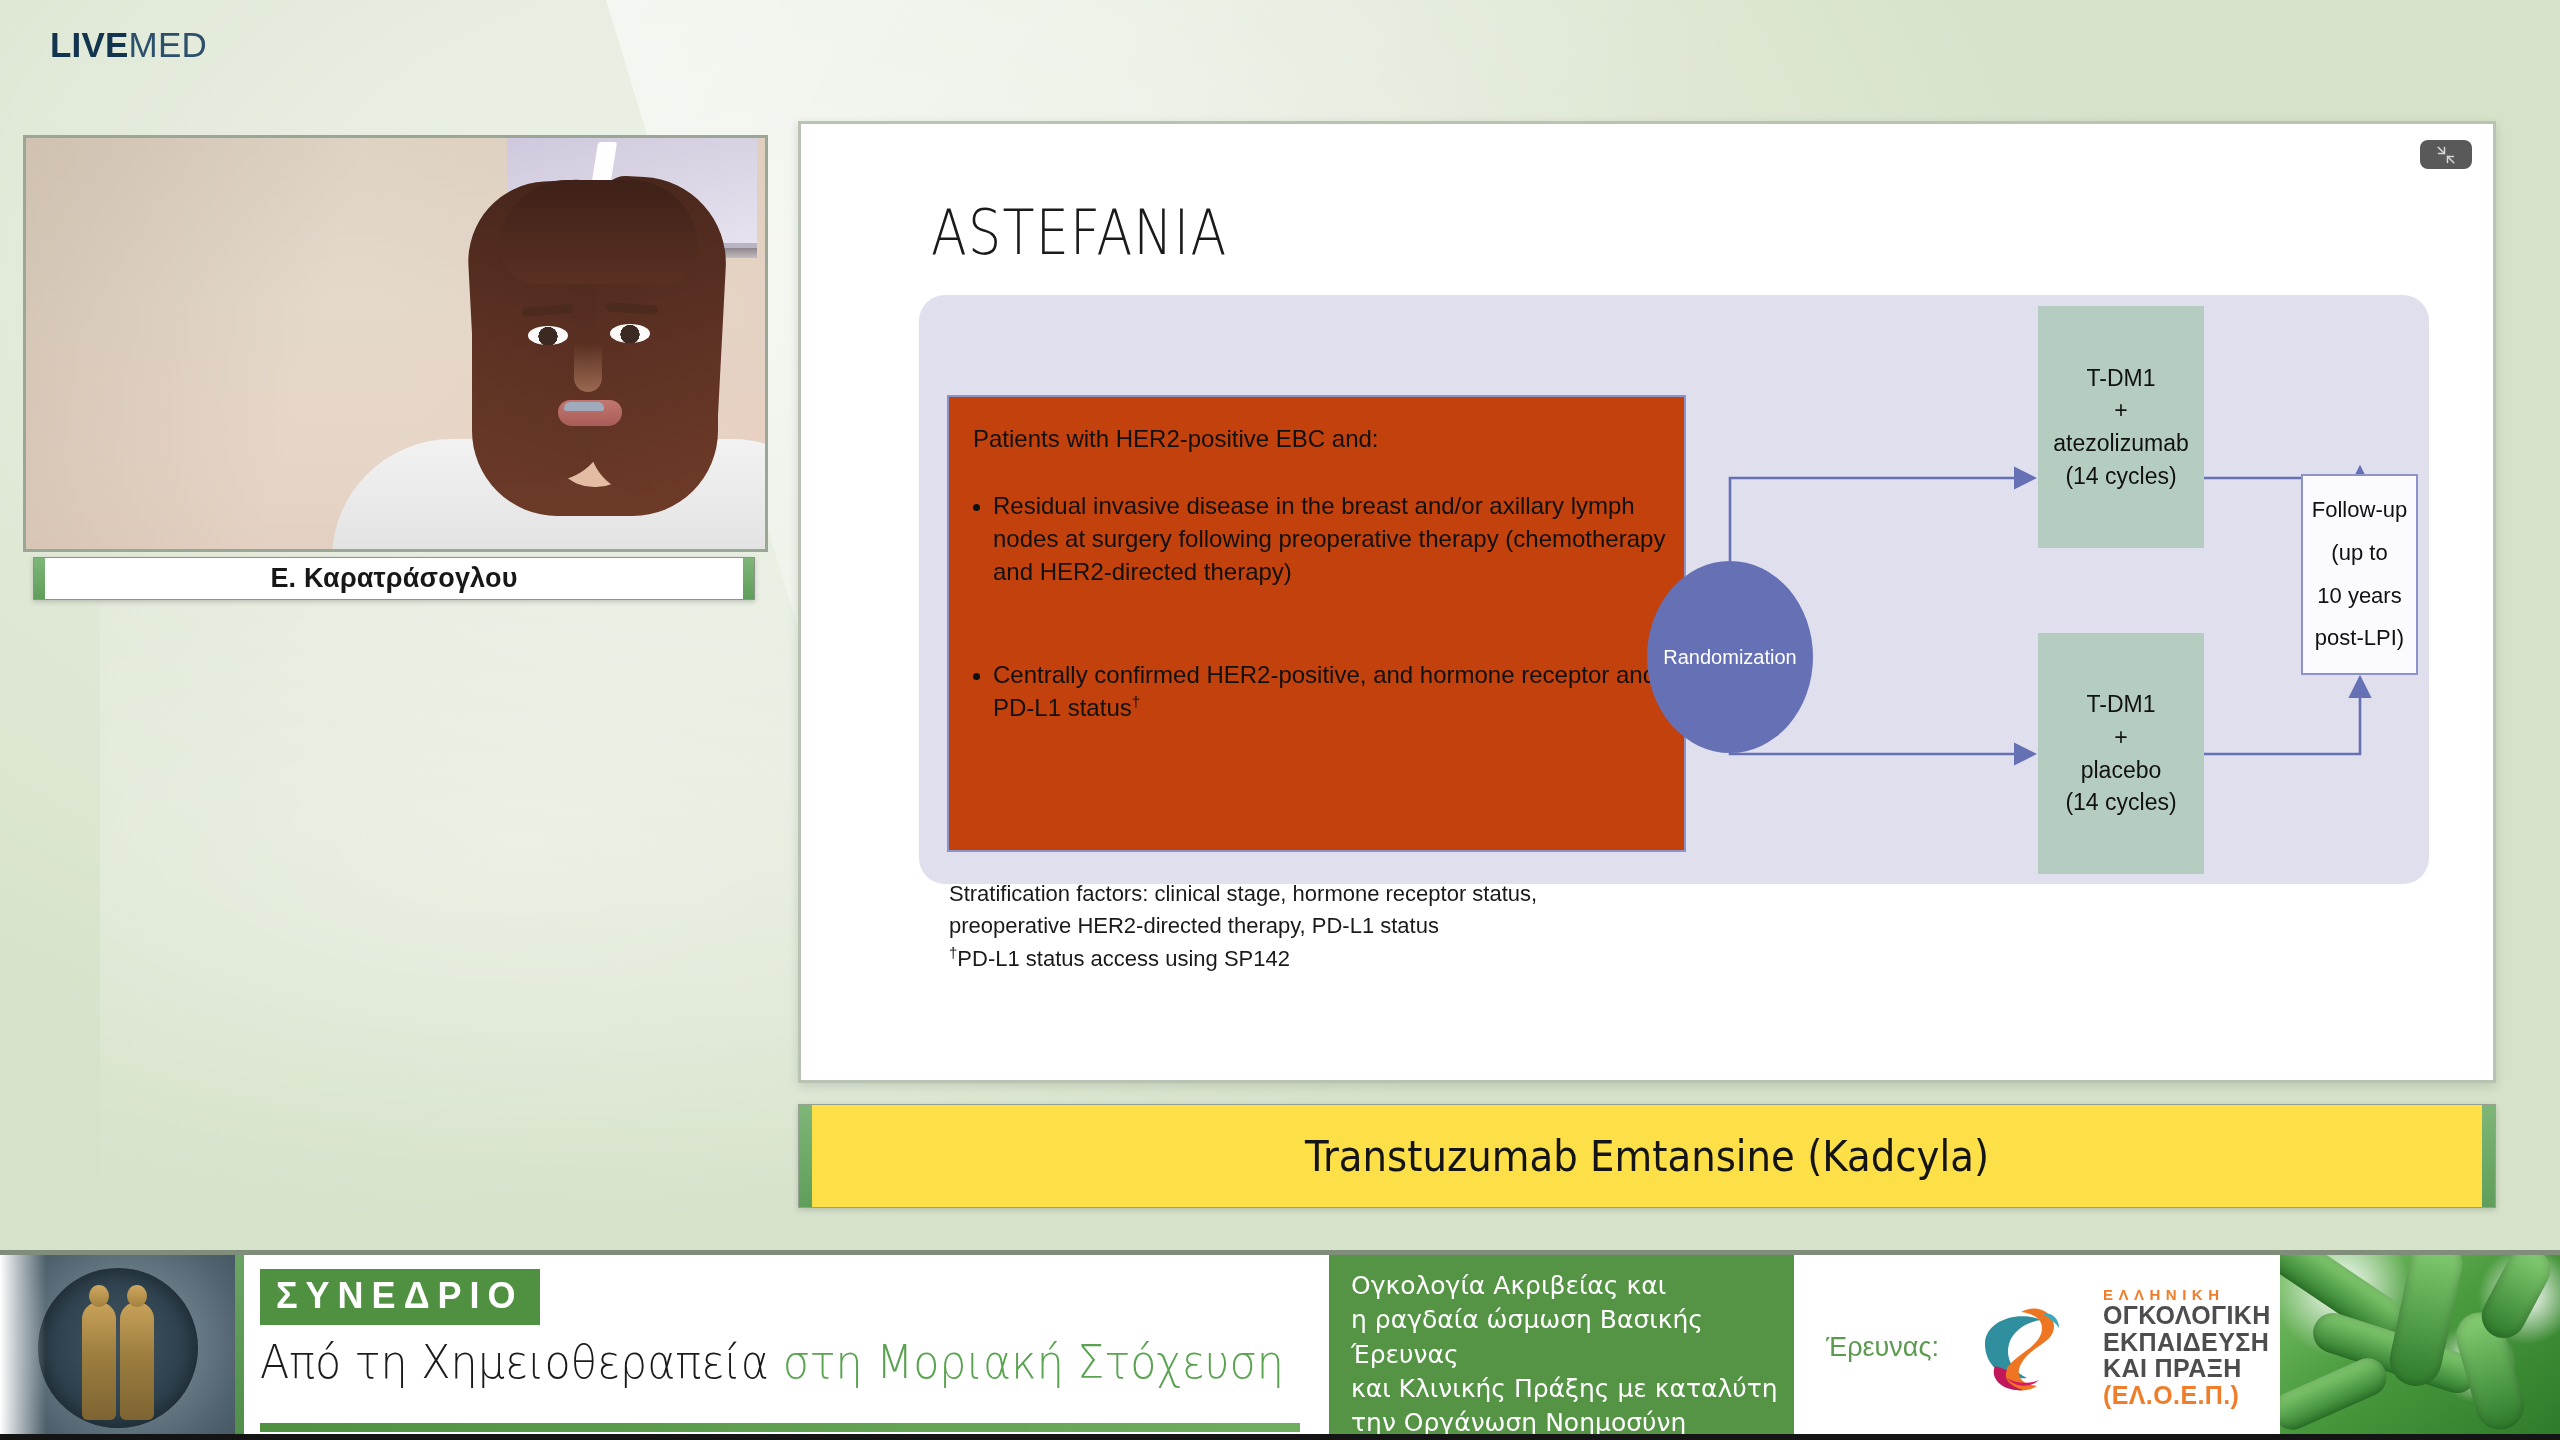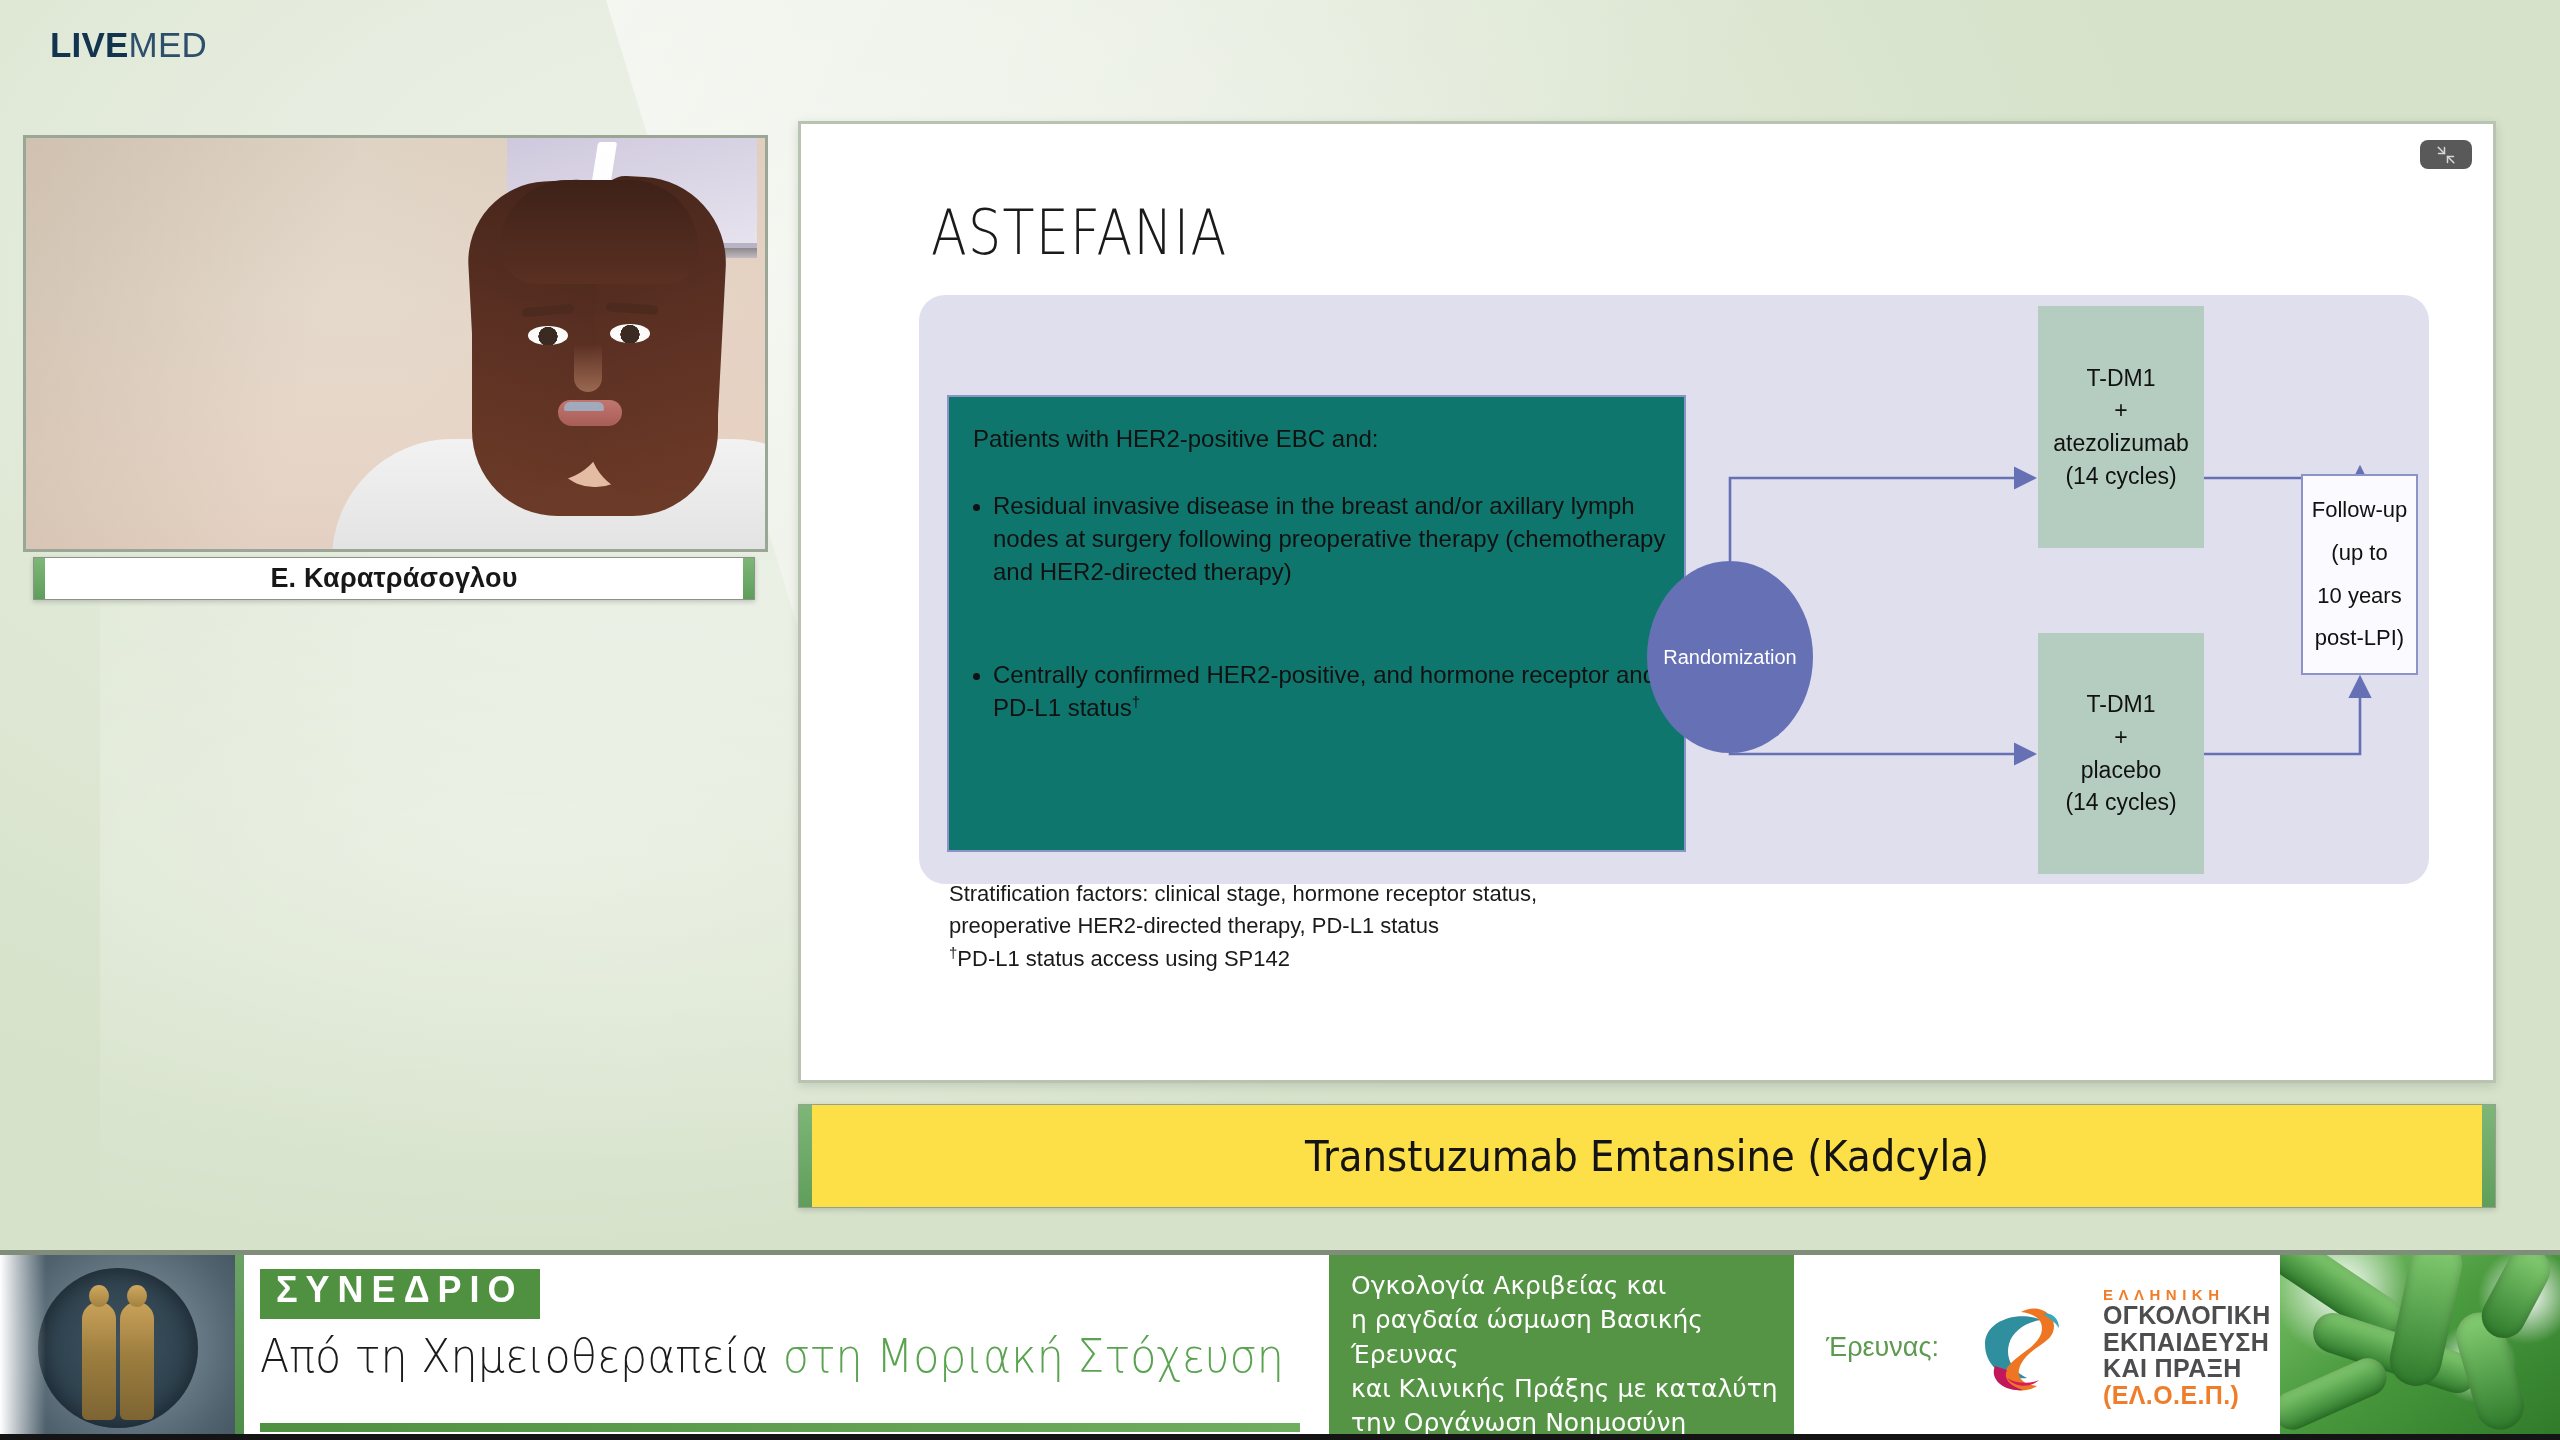--- a/index.html
+++ b/index.html
@@ -187,21 +187,21 @@
     position: absolute; left: 118px; top: 171px;
     width: 1510px; height: 589px;
     background: #e0dfee;
     border-radius: 26px;
   }
 
   
   #criteria {
     position: absolute; left: 28px; top: 100px;
     width: 739px; height: 457px;
-    background: #0f766e;
+    background: #c2410c;
     border: 2px solid #8c93c7;
   }
   #criteria-intro {
     position: absolute; left: 24px; top: 28px;
     font-size: 24px; color: #111; white-space: nowrap;
   }
   .bullet-row {
     position: absolute; left: 24px; display: flex; gap: 13px;
   }
   .bullet-dot {
@@ -320,21 +320,21 @@
   }
 
   #banner-congress {
     position: relative; width: 1085px; height: 100%; padding: 14px 0 0 16px;
   }
   #synedrio {
     display: inline-block;
     background: #4f9140;
     color: #ffffff;
     font-size: 36px; font-weight: 700; letter-spacing: 8px;
-    padding: 0 16px 8px 16px;
+    padding: 6px 16px 8px 16px;
   }
   #congress-line {
     margin-top: 10px;
     font-size: 46px; font-weight: 300;
     white-space: nowrap;
     font-family: "DejaVu Sans", sans-serif;
     transform: scaleX(.93); transform-origin: left center;
   }
   #congress-line .dark  { color: #1b1b1b; }
   #congress-line .green { color: #5aa350; }

